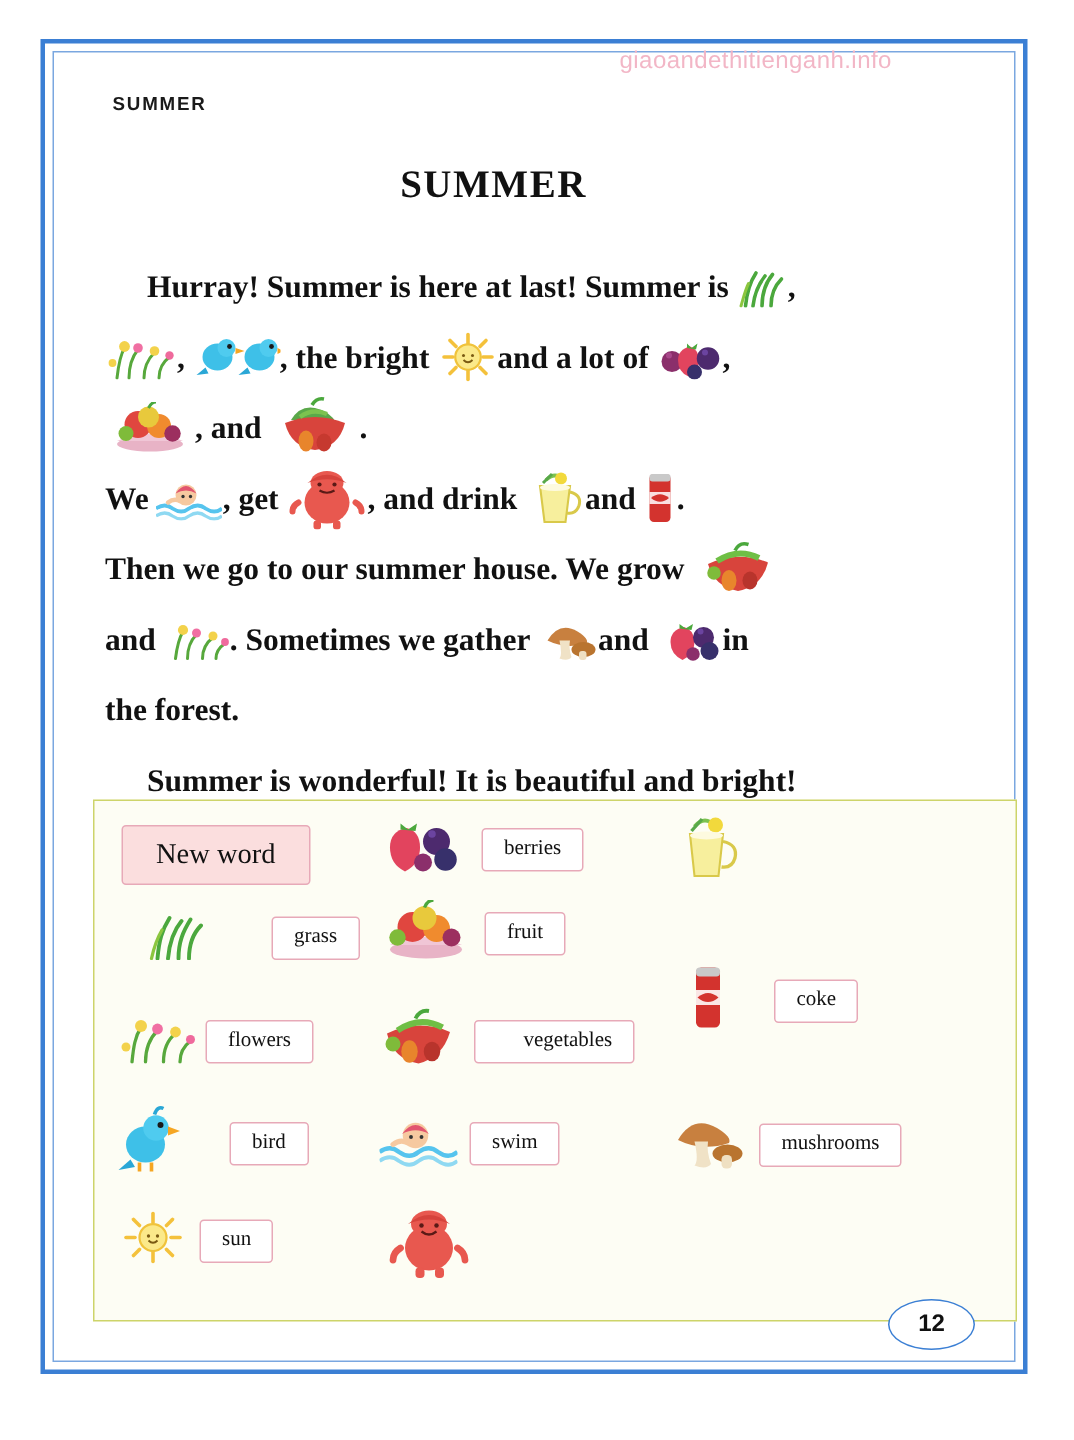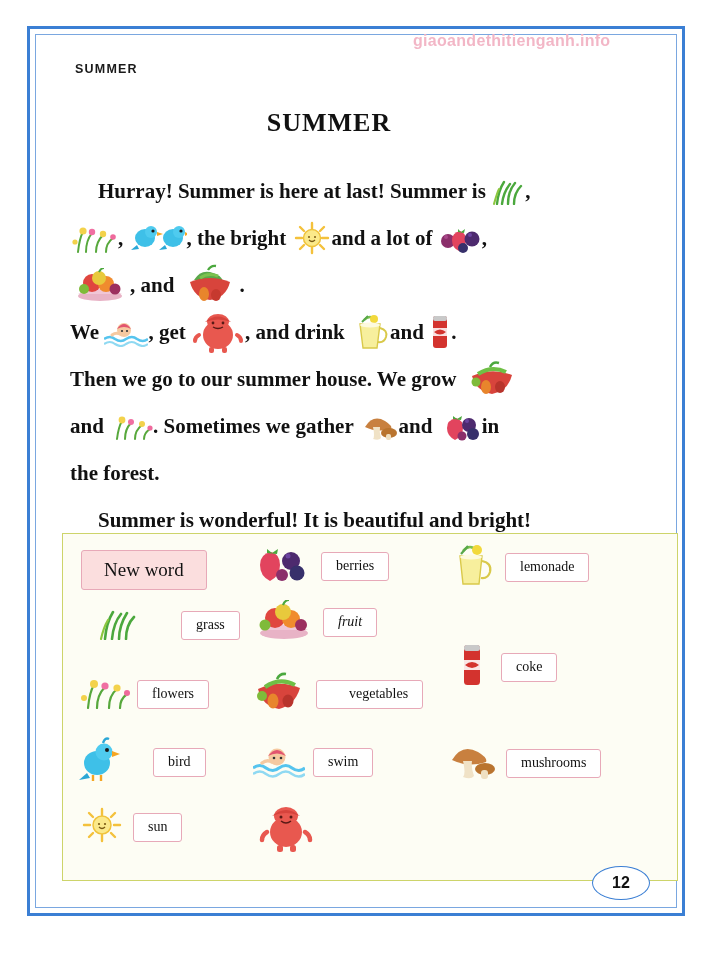--- a/index.html
+++ b/index.html
@@ -43,21 +43,20 @@
   .watermark {
     position: absolute;
     left: 413px;
     top: 32px;
     font-family: "Liberation Sans", sans-serif;
     font-size: 16px;
     color: #f2b3c4;
     letter-spacing: 0.3px;
     white-space: nowrap;
     opacity: 0.95;
-    font-weight: bold;
   }
   .running-head {
     position: absolute;
     left: 75px;
     top: 62px;
     font-family: "Liberation Sans", sans-serif;
     font-size: 12.5px;
     font-weight: bold;
     letter-spacing: 1.2px;
     color: #1a1a1a;
@@ -395,21 +394,20 @@
       <span class="ico">
         <svg width="46" height="46" viewBox="0 0 46 46">
           <path d="M11 14 h22 l-3 28 h-16z" fill="#f7ef9d" stroke="#d9c94a" stroke-width="1.4"></path>
           <path d="M33 19 q10 2 8 11 q-2 7 -9 6" stroke="#d9c94a" stroke-width="2.2" fill="none"></path>
           <path d="M14 9 q7 -8 14 0" stroke="#7cc24f" stroke-width="2.6" fill="none"></path>
           <circle cx="28" cy="8" r="5" fill="#f2d93c"></circle>
           <path d="M12 12 l7 -8" stroke="#58a84a" stroke-width="2.2" fill="none"></path>
           <ellipse cx="22" cy="15" rx="11" ry="2.6" fill="#fdfadf"></ellipse>
         </svg>
       </span>
-      <span class="word" style="margin-left:10px;">lemonade</span>
     </div>
 
     <div class="vrow" style="left:36px; top:74px;gap:32px;">
       <span class="ico">
         <svg width="40" height="34" viewBox="0 0 40 34">
           <g fill="none" stroke="#4ba83d" stroke-width="2.6" stroke-linecap="round">
             <path d="M6 33 C7 21 9 14 14 6"></path>
             <path d="M13 33 C14 22 17 14 22 8"></path>
             <path d="M20 33 C20 22 23 15 28 7"></path>
             <path d="M27 33 C27 23 30 16 35 11"></path>
@@ -425,33 +423,33 @@
           <ellipse cx="31" cy="33" rx="24" ry="6" fill="#e8b3c6"></ellipse>
           <path d="M7 30 q24 -11 48 0z" fill="#f0c6d6"></path>
           <circle cx="22" cy="18" r="10" fill="#e0463f"></circle>
           <circle cx="38" cy="19" r="9" fill="#f08b2e"></circle>
           <circle cx="30" cy="12" r="8" fill="#e8c93c"></circle>
           <path d="M30 5 q2 -5 6 -5" stroke="#4ba83d" stroke-width="2.2" fill="none"></path>
           <circle cx="48" cy="25" r="6" fill="#9c2f5f"></circle>
           <circle cx="12" cy="25" r="5.5" fill="#7fbb3a"></circle>
         </svg>
       </span>
-      <span class="word" style="margin-left:8px;font-style:italic;">fruit</span>
+      <span class="word" style="margin-left:8px;">fruit</span>
     </div>
 
     <div class="vrow" style="left:396px; top:110px;">
       <span class="ico">
         <svg width="26" height="46" viewBox="0 0 26 46">
           <rect x="5" y="3" width="16" height="40" rx="3.5" fill="#d3332e"></rect>
           <rect x="5" y="3" width="16" height="6" rx="2.5" fill="#c9c9c9"></rect>
           <rect x="5" y="18" width="16" height="10" fill="#ffffff" opacity="0.88"></rect>
           <path d="M6 23 q7 -6 14 0 q-7 6 -14 0z" fill="#d3332e"></path>
         </svg>
       </span>
-      <span class="word" style="margin-left:16px;">coke</span>
+      <span class="word" style="margin-left:31px;">coke</span>
     </div>
 
     <div class="vrow" style="left:16px; top:143px;">
       <span class="ico">
         <svg width="52" height="34" viewBox="0 0 52 34">
           <g stroke="#57a83c" stroke-width="2.2" fill="none" stroke-linecap="round">
             <path d="M9 33 C10 23 11 16 15 10"></path>
             <path d="M18 33 C18 24 21 17 26 12"></path>
             <path d="M30 33 C30 24 33 18 38 14"></path>
             <path d="M41 33 C41 26 44 22 48 19"></path>

